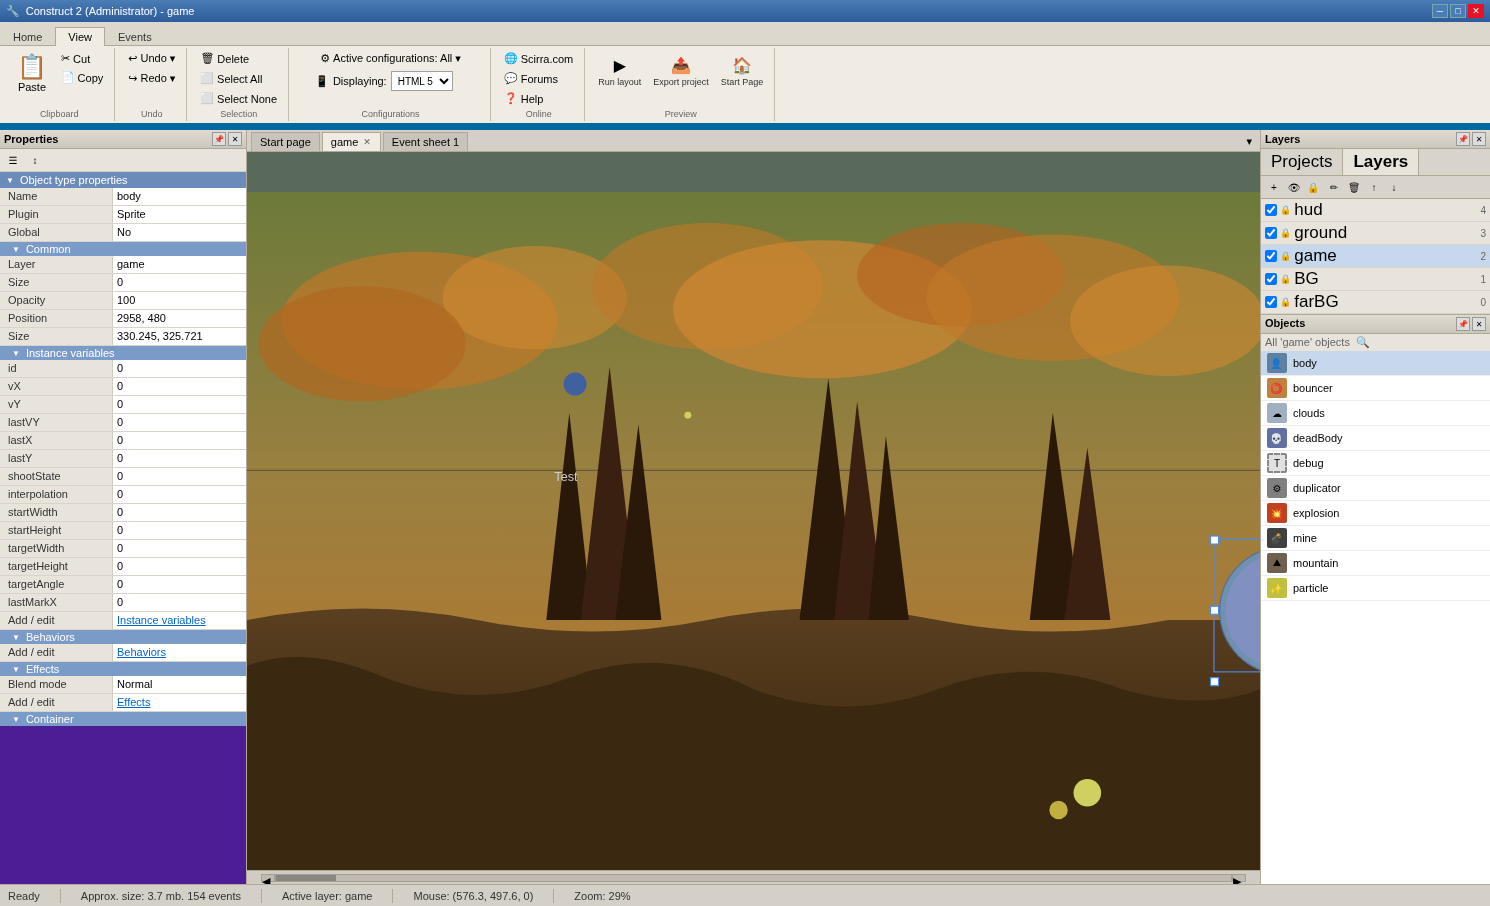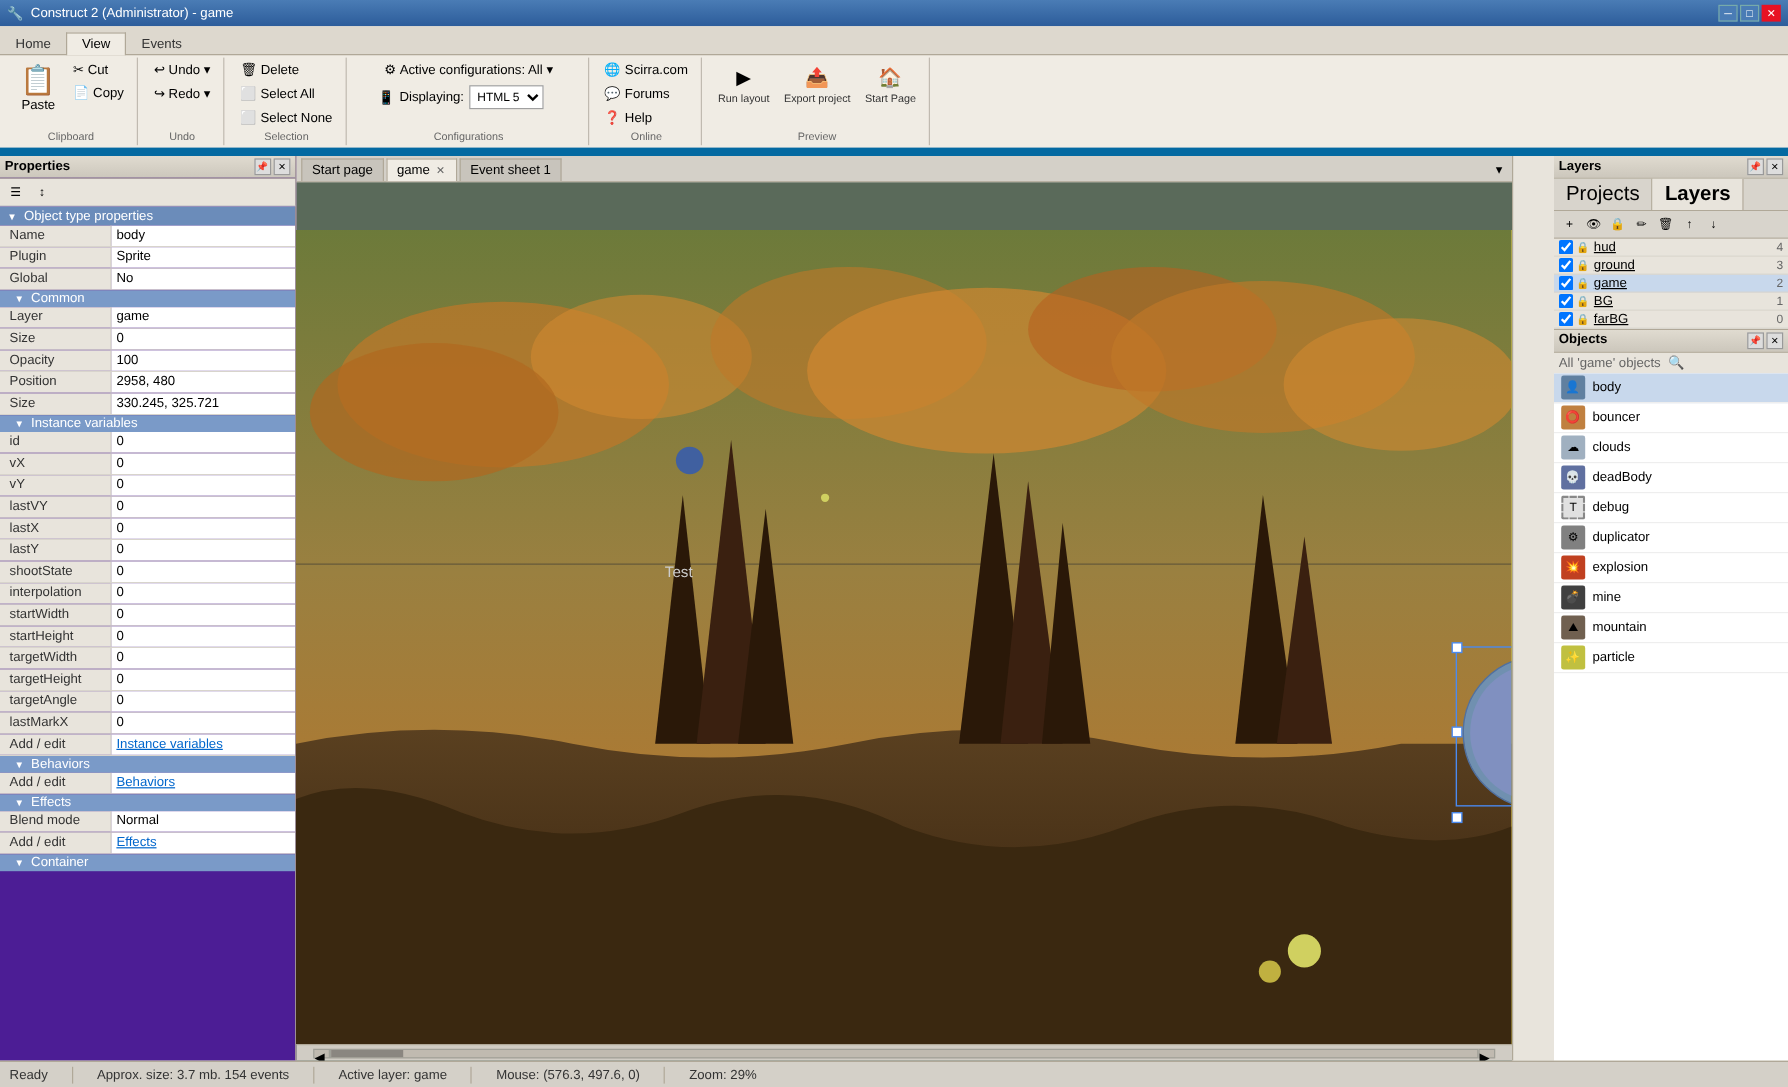--- a/index.html
+++ b/index.html
@@ -41,49 +41,49 @@
     .panel-ctrl-btn { width: 14px; height: 14px; display: flex; align-items: center; justify-content: center; cursor: pointer; font-size: 8px; border: 1px solid #999; background: #ddd; }
 
     
     .props-toolbar { display: flex; align-items: center; gap: 4px; padding: 2px 4px; background: #e8e4dc; border-bottom: 1px solid #ccc; }
     .props-toolbar-btn { width: 18px; height: 18px; display: flex; align-items: center; justify-content: center; cursor: pointer; border: 1px solid transparent; font-size: 10px; }
 
     
     .props-content { flex: 1; overflow-y: auto; overflow-x: hidden; }
     .prop-section-header { background: #6b8cba; color: white; padding: 2px 6px; display: flex; align-items: center; gap: 4px; cursor: pointer; }
     .prop-row { display: flex; border-bottom: 1px solid #d8d4cc; min-height: 18px; }
-    .prop-name { width: 93px; padding: 2px 4px 2px 8px; color: #333; background: #e8e4dc; border-right: 1px solid #d0ccc4; flex-shrink: 0; overflow: hidden; }
+    .prop-name { width: 113px; padding: 2px 4px 2px 8px; color: #333; background: #e8e4dc; border-right: 1px solid #d0ccc4; flex-shrink: 0; overflow: hidden; }
     .prop-value { flex: 1; padding: 2px 4px; background: white; color: #000; overflow: hidden; }
     .prop-value.link { color: #0066cc; cursor: pointer; text-decoration: underline; }
     .prop-section-sub { background: #7a9ac8; color: white; padding: 1px 6px 1px 12px; font-size: 10px; display: flex; align-items: center; gap: 4px; cursor: pointer; }
 
     
     .tab-bar { display: flex; align-items: center; background: #d4d0c8; border-bottom: 1px solid #b0a898; padding: 2px 4px 0; flex-shrink: 0; }
     .tab { display: flex; align-items: center; gap: 4px; padding: 3px 8px; border: 1px solid #b0a898; border-bottom: none; background: #c8c4bc; cursor: pointer; margin-right: 2px; font-size: 11px; }
     .tab.active { background: #f0ece4; color: #000; }
     .tab-close { font-size: 9px; color: #666; cursor: pointer; padding: 0 1px; }
     .tab-dropdown { margin-left: auto; cursor: pointer; padding: 2px 4px; }
 
     
     .canvas-area { flex: 1; overflow: hidden; background: #5a6a5a; position: relative; display: flex; flex-direction: column; }
     .canvas-container { flex: 1; overflow: auto; position: relative; }
     .canvas-inner { position: relative; width: 100%; height: 100%; background: #fde047; overflow: hidden; margin-top: 40px; }
     .canvas-scrollbar-h { height: 14px; background: #d0ccc4; border-top: 1px solid #b0a898; display: flex; align-items: center; padding: 0 14px; }
     .scrollbar-track { flex: 1; height: 8px; background: #c0bab0; border: 1px solid #a0a098; }
     .scrollbar-thumb { height: 100%; width: 60px; background: #8a8680; cursor: pointer; }
 
     
-    .right-panel { width: 230px; background: #e8e4dc; border-left: 1px solid #b0a898; display: flex; flex-direction: column; flex-shrink: 0; padding-left: 34px; }
+    .right-panel { width: 230px; background: #e8e4dc; border-left: 1px solid #b0a898; display: flex; flex-direction: column; flex-shrink: 0; }
     .layers-panel { flex: 0 0 auto; border-bottom: 1px solid #b0a898; }
     .layers-toolbar { display: flex; align-items: center; padding: 2px 4px; background: #d8d4cc; border-bottom: 1px solid #b0a898; gap: 2px; }
     .layer-row { display: flex; align-items: center; padding: 1px 4px; background: #e8e4dc; border-bottom: 1px solid #d8d4cc; gap: 3px; }
     .layer-row.selected { background: #c8d8ec; }
     .layer-checkbox { width: 12px; height: 12px; }
     .layer-lock { font-size: 9px; color: #666; }
-    .layer-name { flex: 1; font-size: 11px; text-decoration: underline; }
+    .layer-name { flex: 1; font-size: 17px; }
     .layer-num { font-size: 10px; color: #666; width: 16px; text-align: right; }
 
     
     .objects-panel { flex: 1; display: flex; flex-direction: column; overflow: hidden; }
     .objects-header { display: flex; align-items: flex-start; background: linear-gradient(to bottom, #e0dbd0, #ccc7bc); border-bottom: 1px solid #b0a898; padding: 2px 4px; }
     .objects-title { font-weight: bold; flex: 1; }
     .objects-filter { padding: 2px 4px; font-size: 10px; color: #666; }
     .objects-list { flex: 1; overflow-y: auto; background: white; }
     .object-item { display: flex; align-items: center; padding: 2px 6px; border-bottom: 1px solid #eee; cursor: pointer; gap: 6px; }
     .object-item.selected { background: #c8d8ec; }

